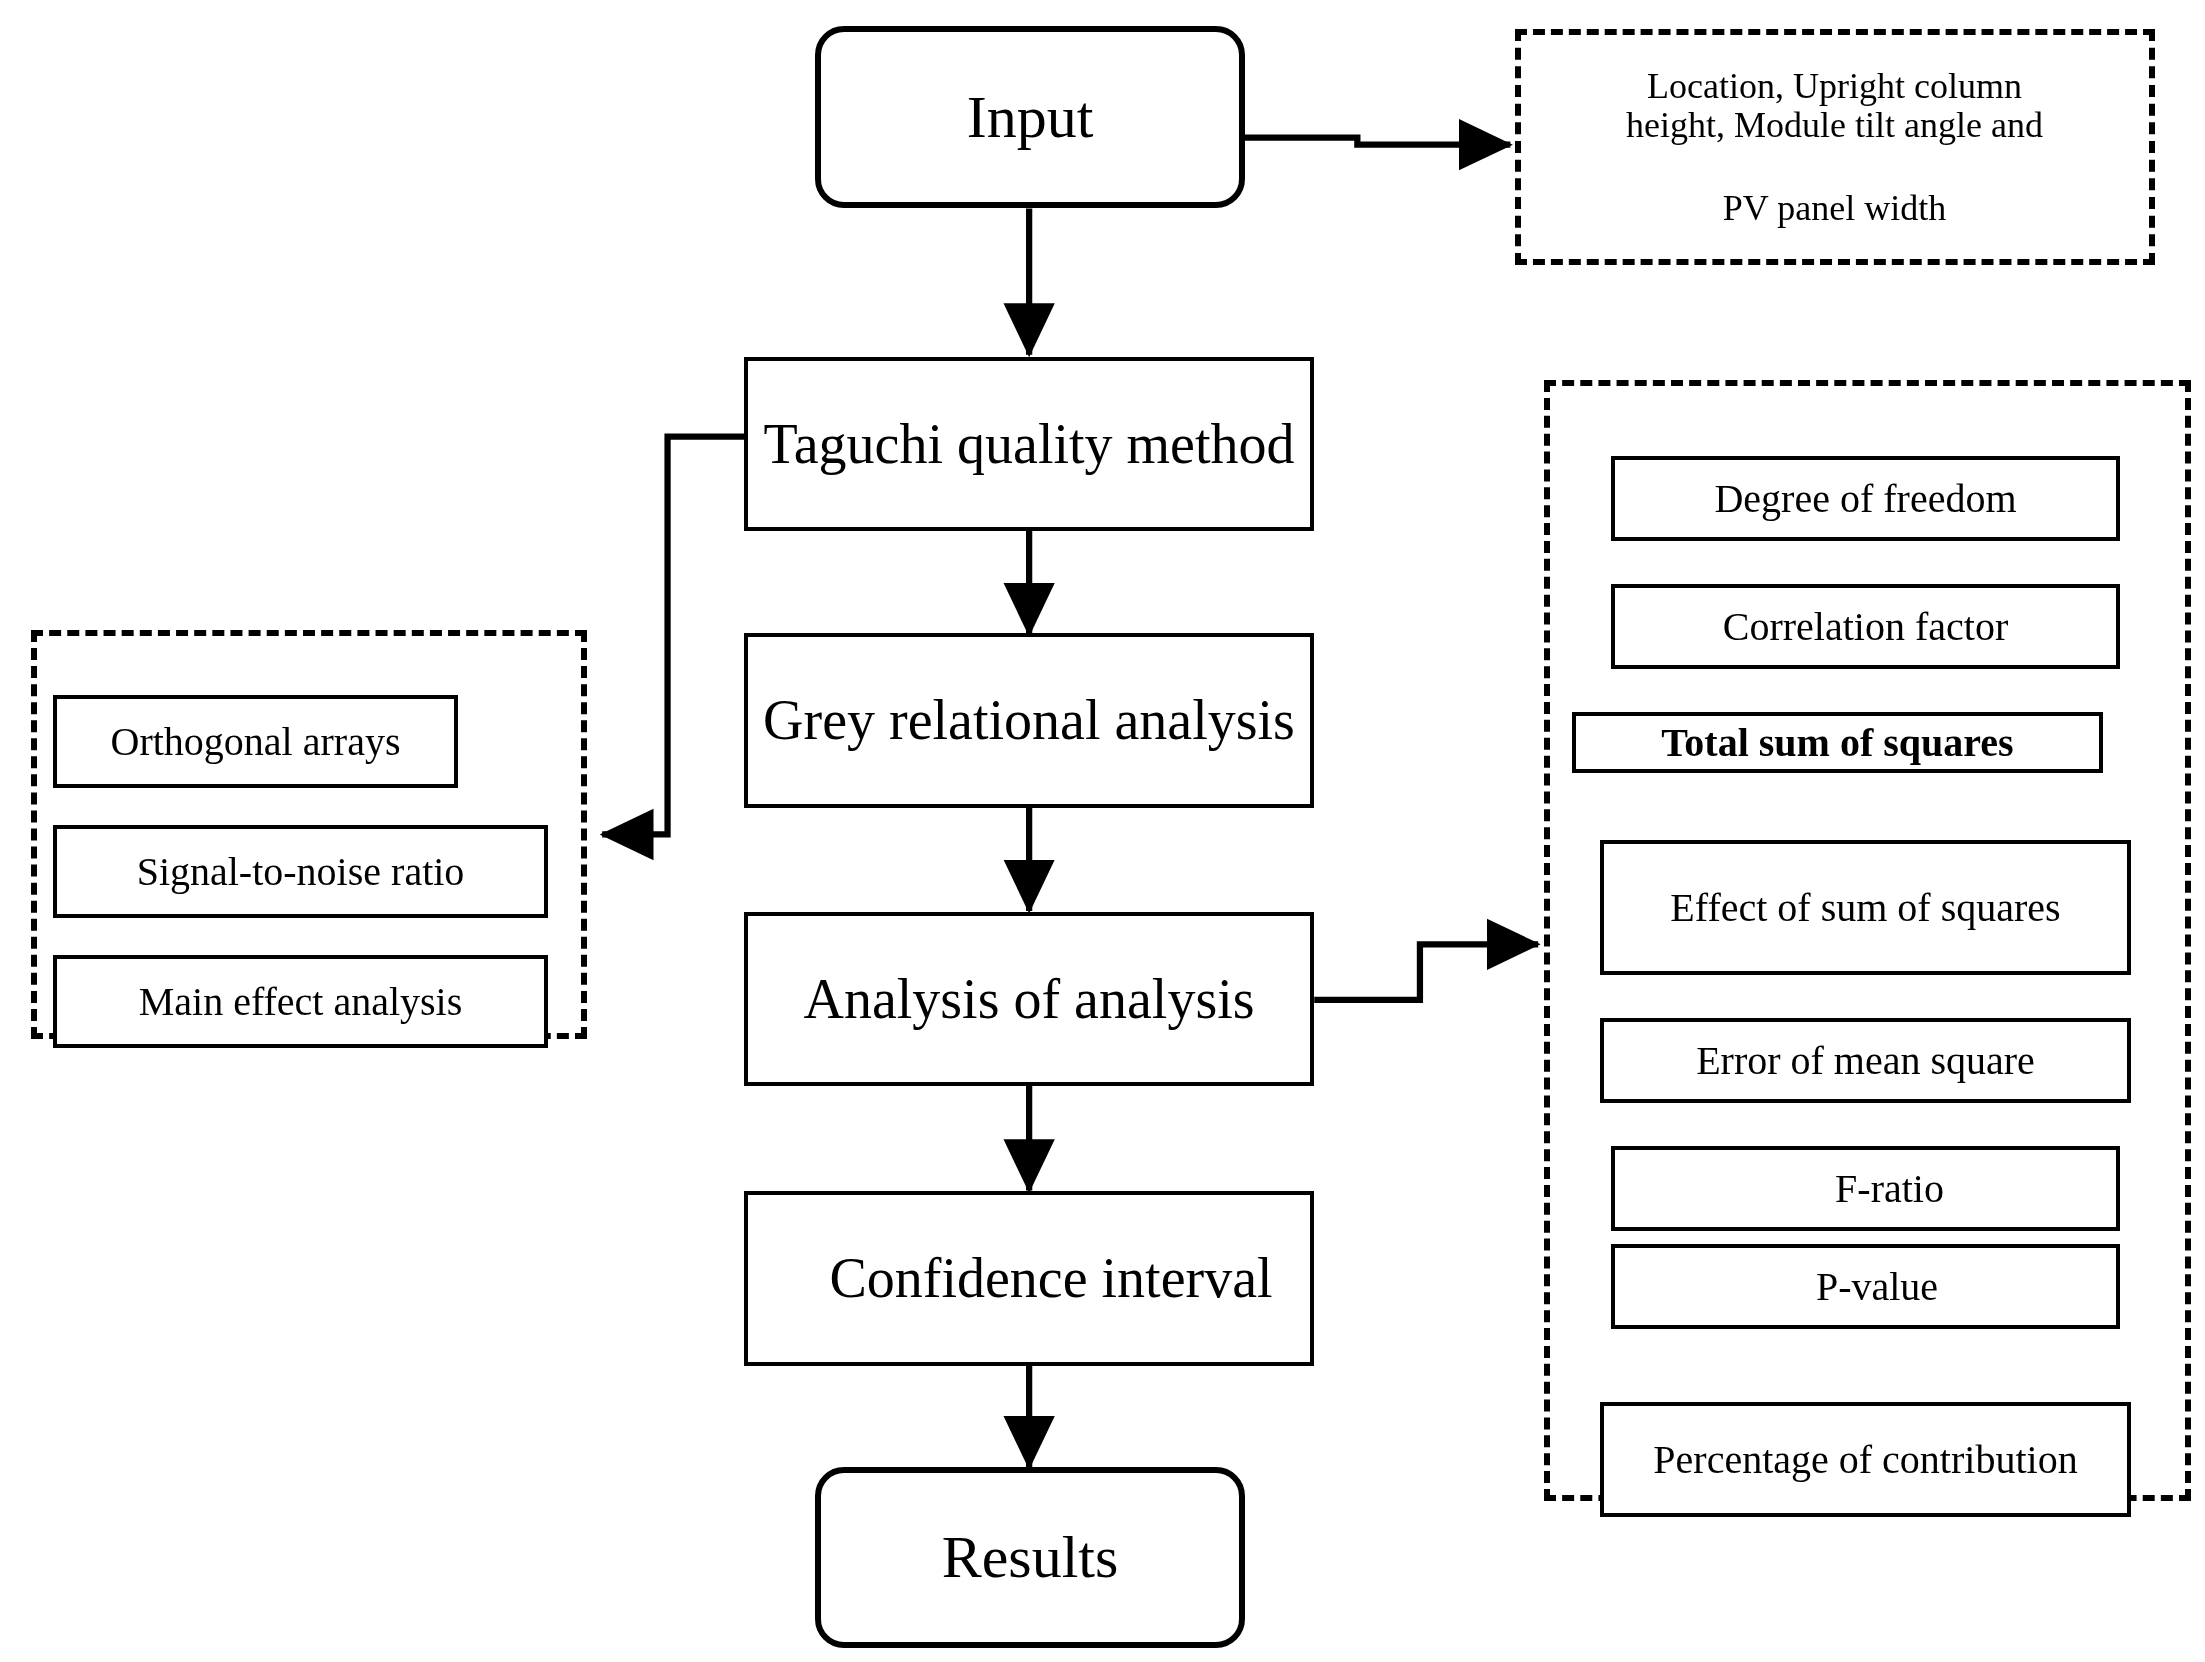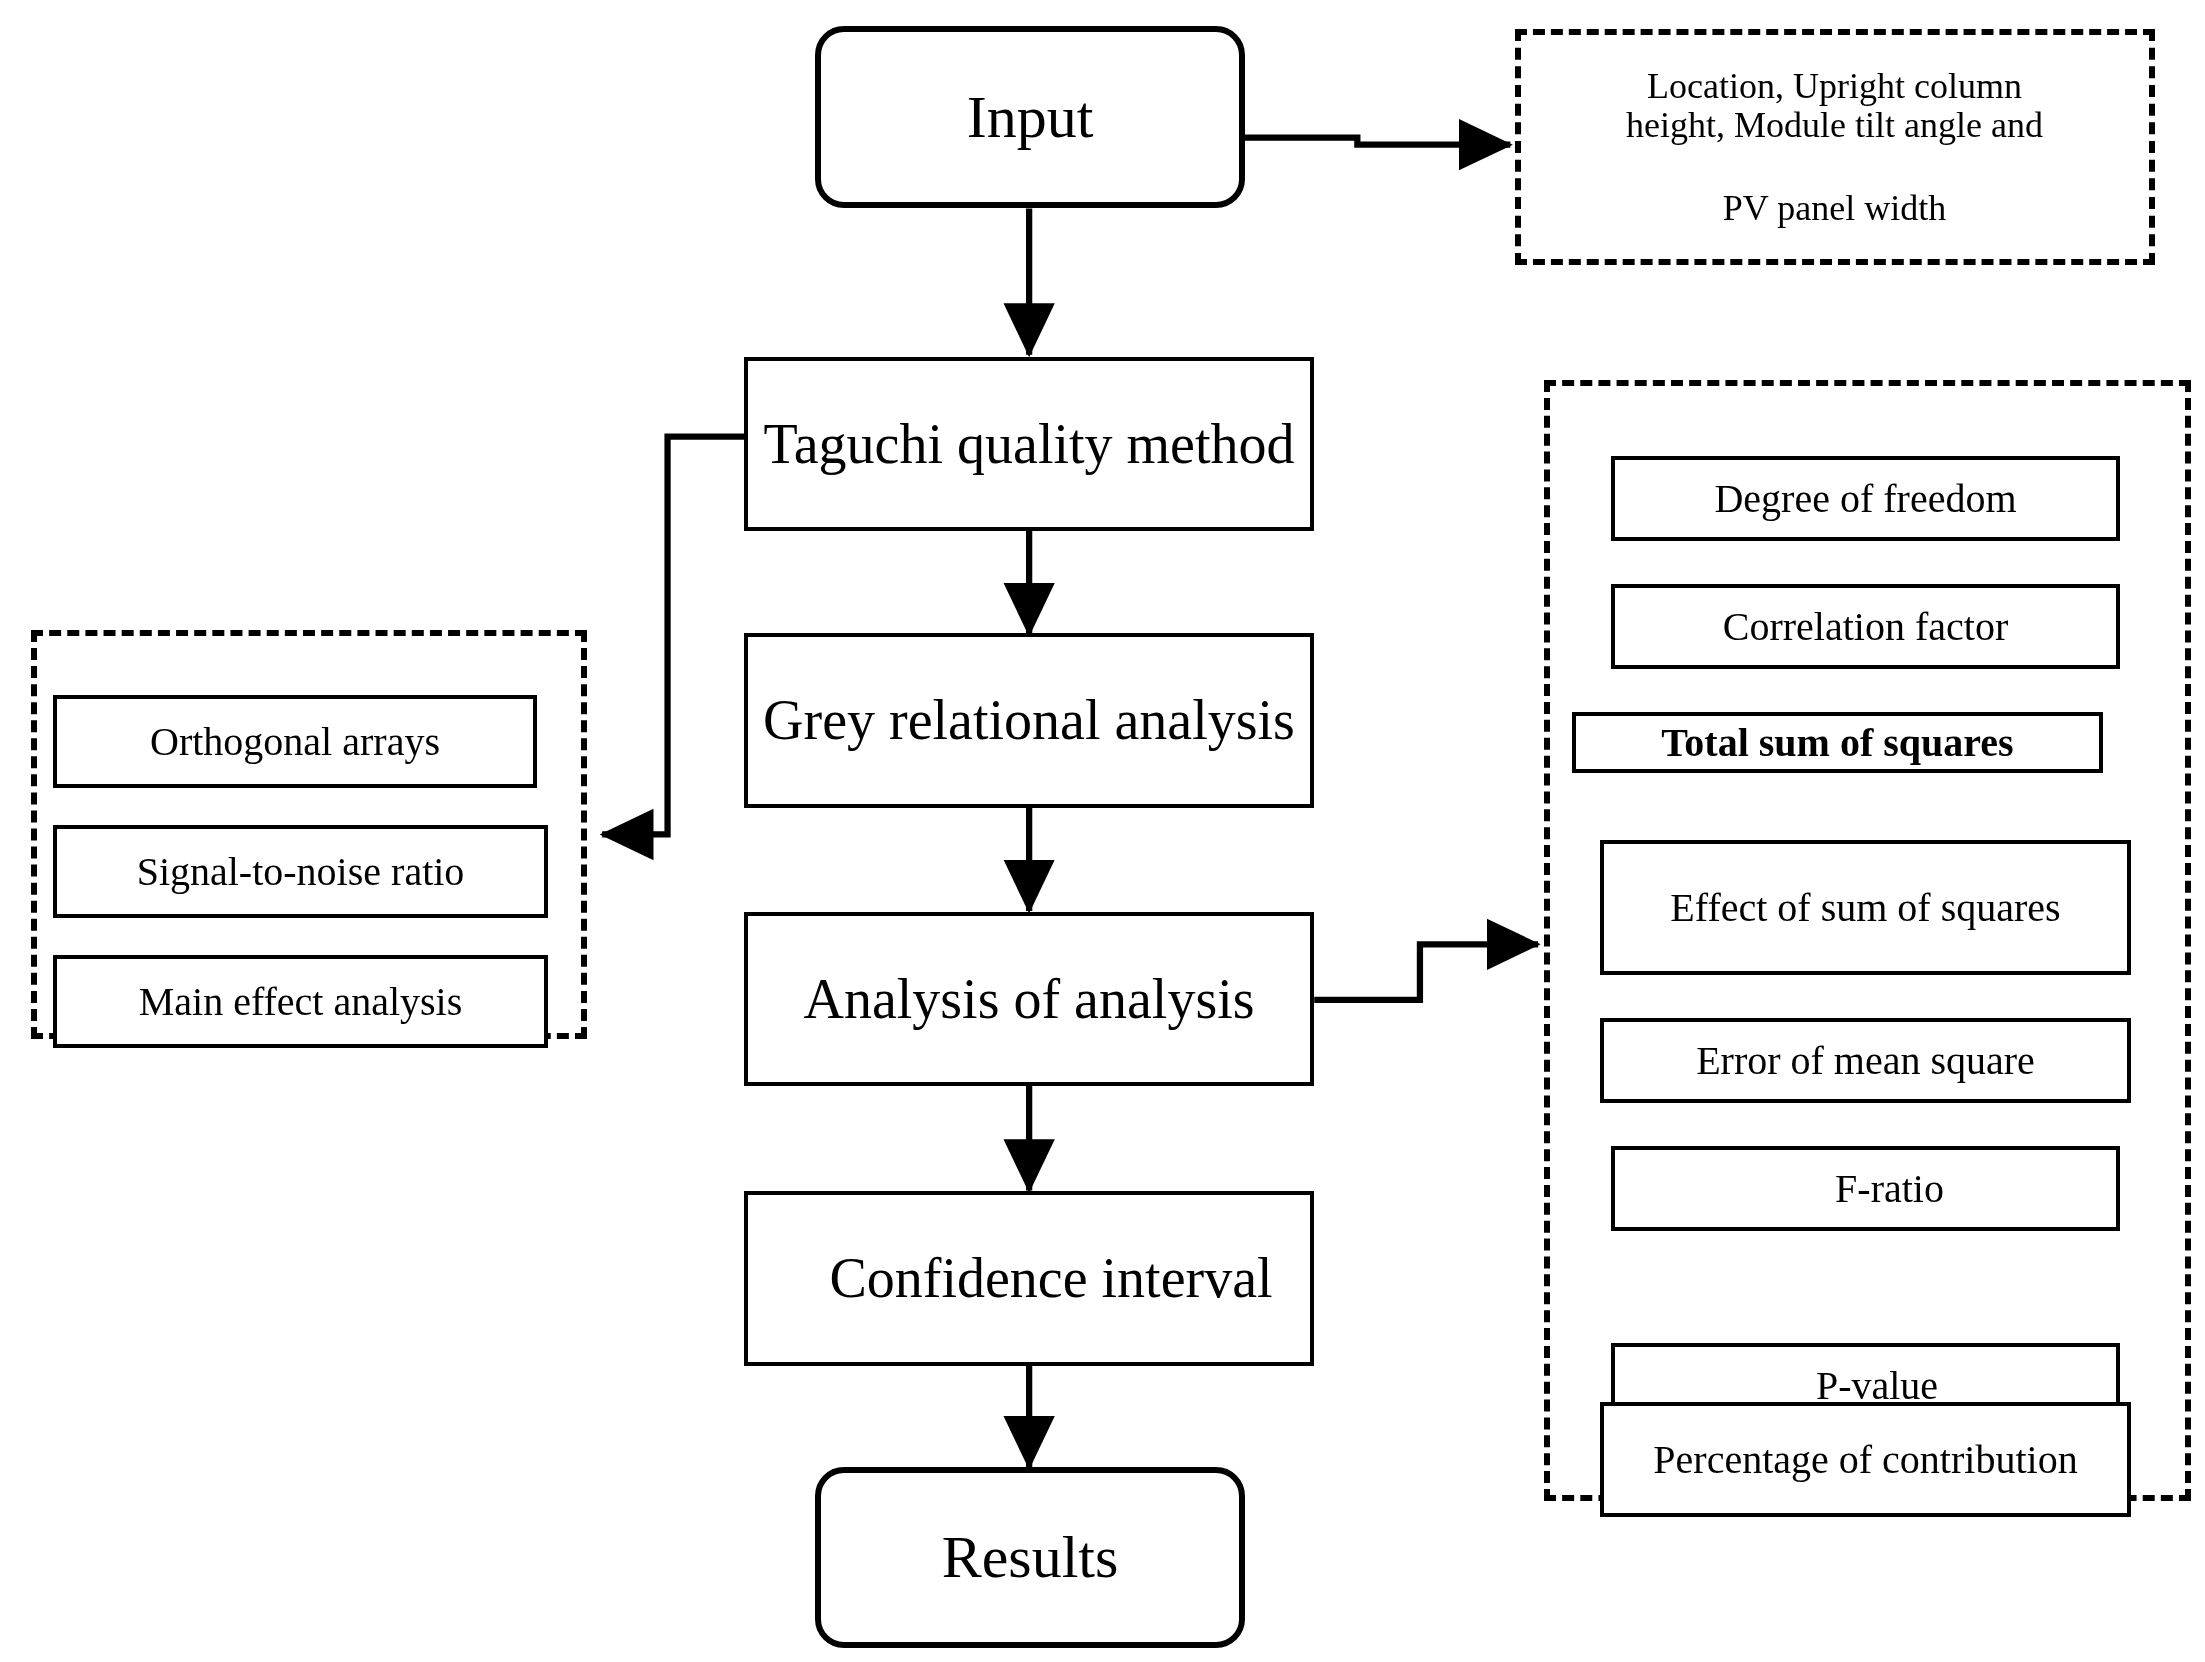--- a/index.html
+++ b/index.html
@@ -138,21 +138,21 @@
   </div>
 
   <div class="node t-mid" style="left:1534px; top:42px; width:601px; height:211px; border:none; z-index:2;">
     <span>
       <span style="display: block;">Location, Upright column</span>
       <span style="display: block;">height, Module tilt angle and</span>
       <span style="display: block; margin-top: 44px;">PV panel width</span>
     </span>
   </div>
 
-  <div class="node sub t-sub" style="left:53px; top:659px; width:484px; height:93px;">
+  <div class="node sub t-sub" style="left:53px; top:659px; width:405px; height:93px;">
     <span>Orthogonal arrays</span>
   </div>
 
   <div class="node sub t-sub" style="left:53px; top:789px; width:495px; height:93px;">
     <span>Signal-to-noise ratio</span>
   </div>
 
   <div class="node sub t-sub" style="left:53px; top:919px; width:495px; height:93px;">
     <span>Main effect analysis</span>
   </div>
@@ -174,21 +174,21 @@
   </div>
 
   <div class="node sub t-sub" style="left:1600px; top:982px; width:531px; height:85px;">
     <span>Error of mean square</span>
   </div>
 
   <div class="node sub t-sub" style="left:1611px; top:1110px; width:509px; height:85px;padding-left:48px;">
     <span>F-ratio</span>
   </div>
 
-  <div class="node sub t-sub" style="left:1611px; top:1307px; width:509px; height:85px;padding-left:23px;">
+  <div class="node sub t-sub" style="left:1611px; top:1208px; width:509px; height:85px;padding-left:23px;">
     <span>P-value</span>
   </div>
 
   <div class="node sub t-sub" style="left:1600px; top:1366px; width:531px; height:115px;">
     <span>Percentage of contribution</span>
   </div>
 
 </div>
 
 

